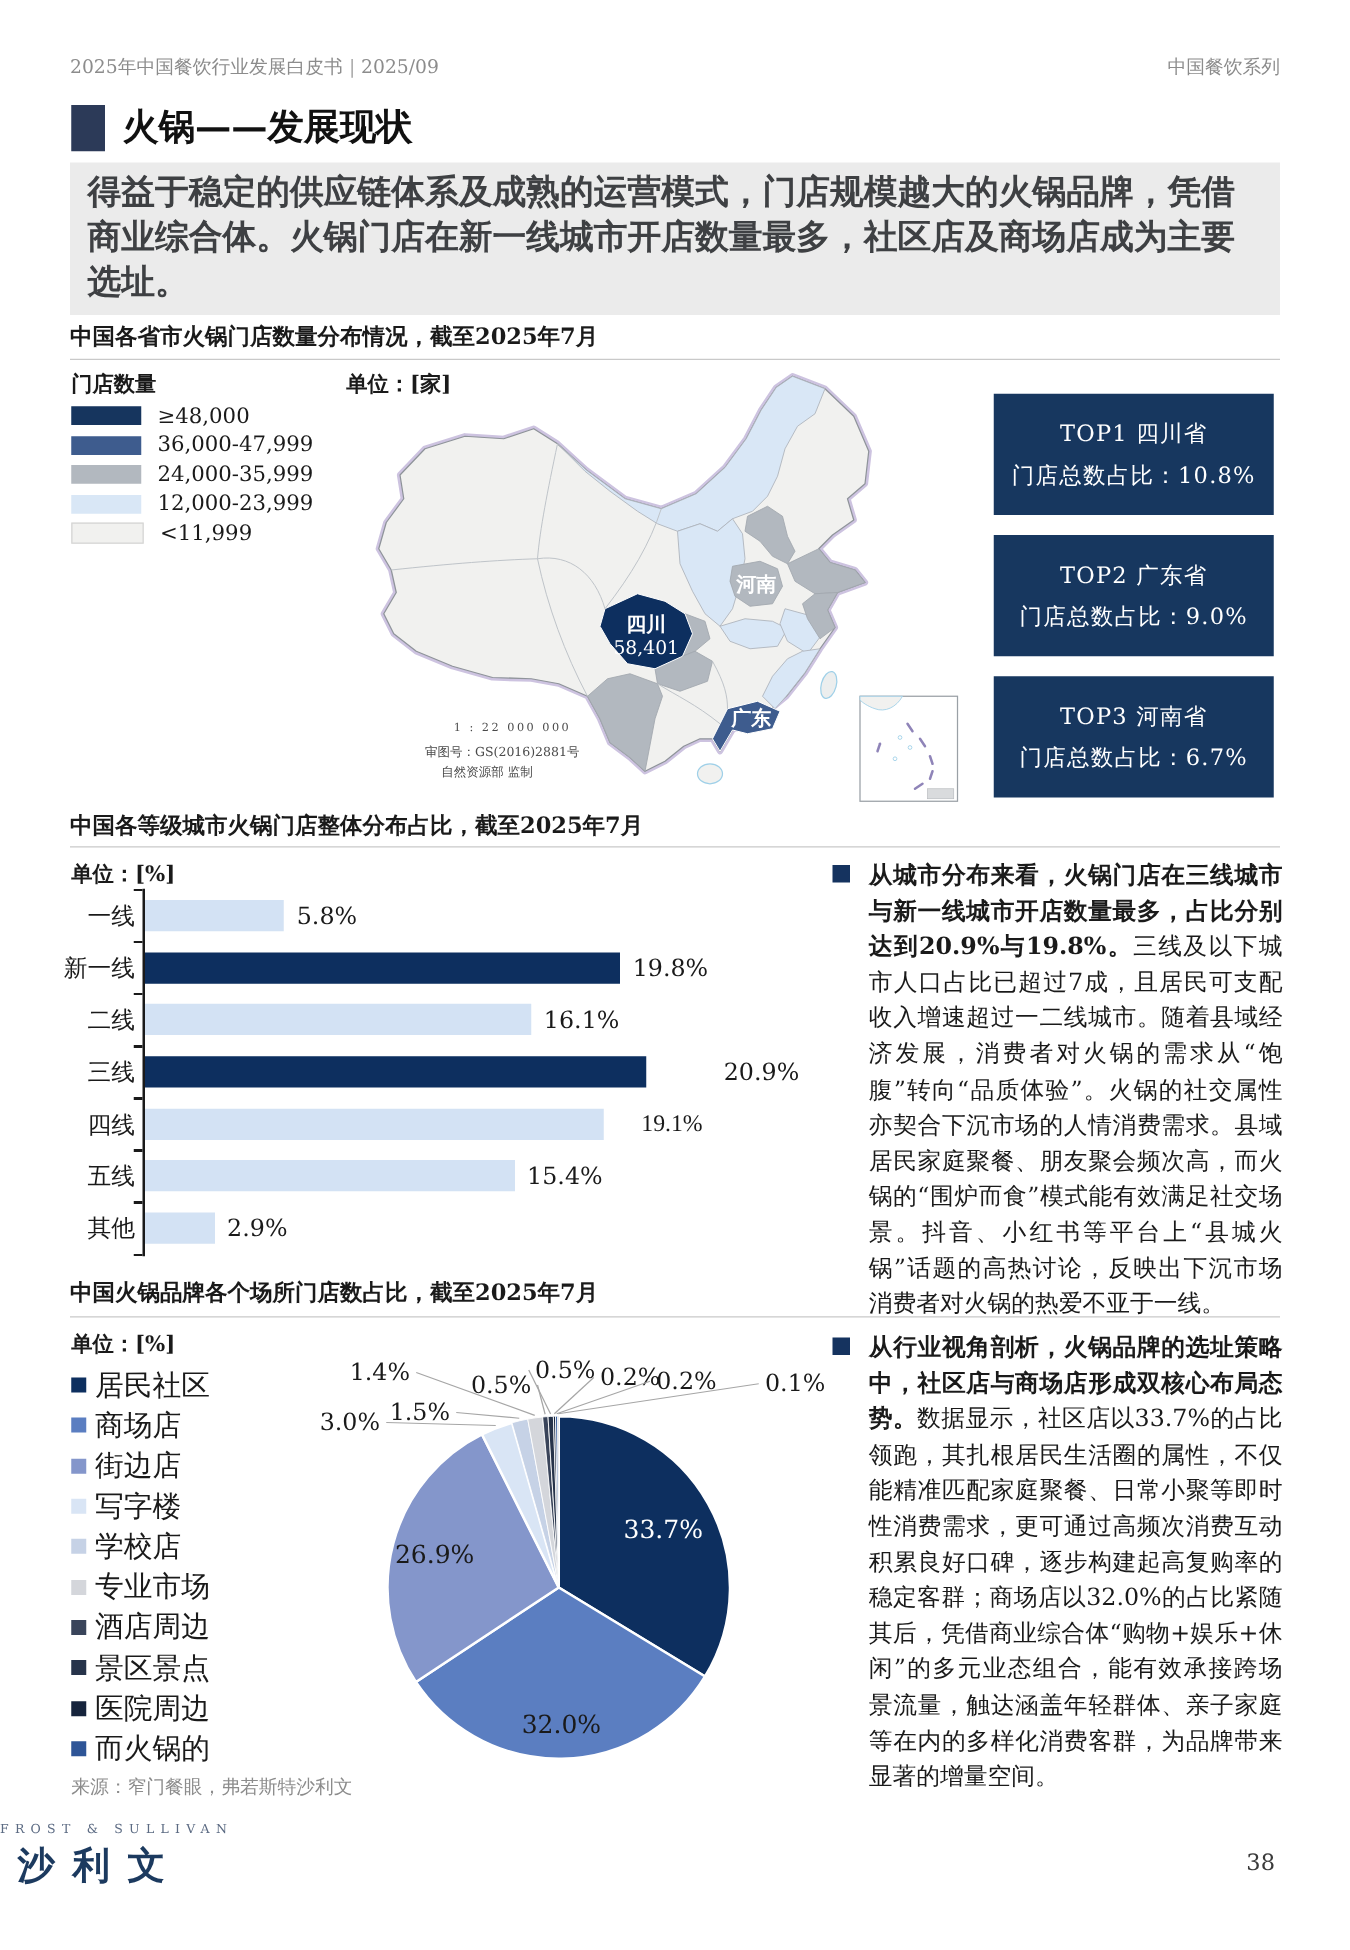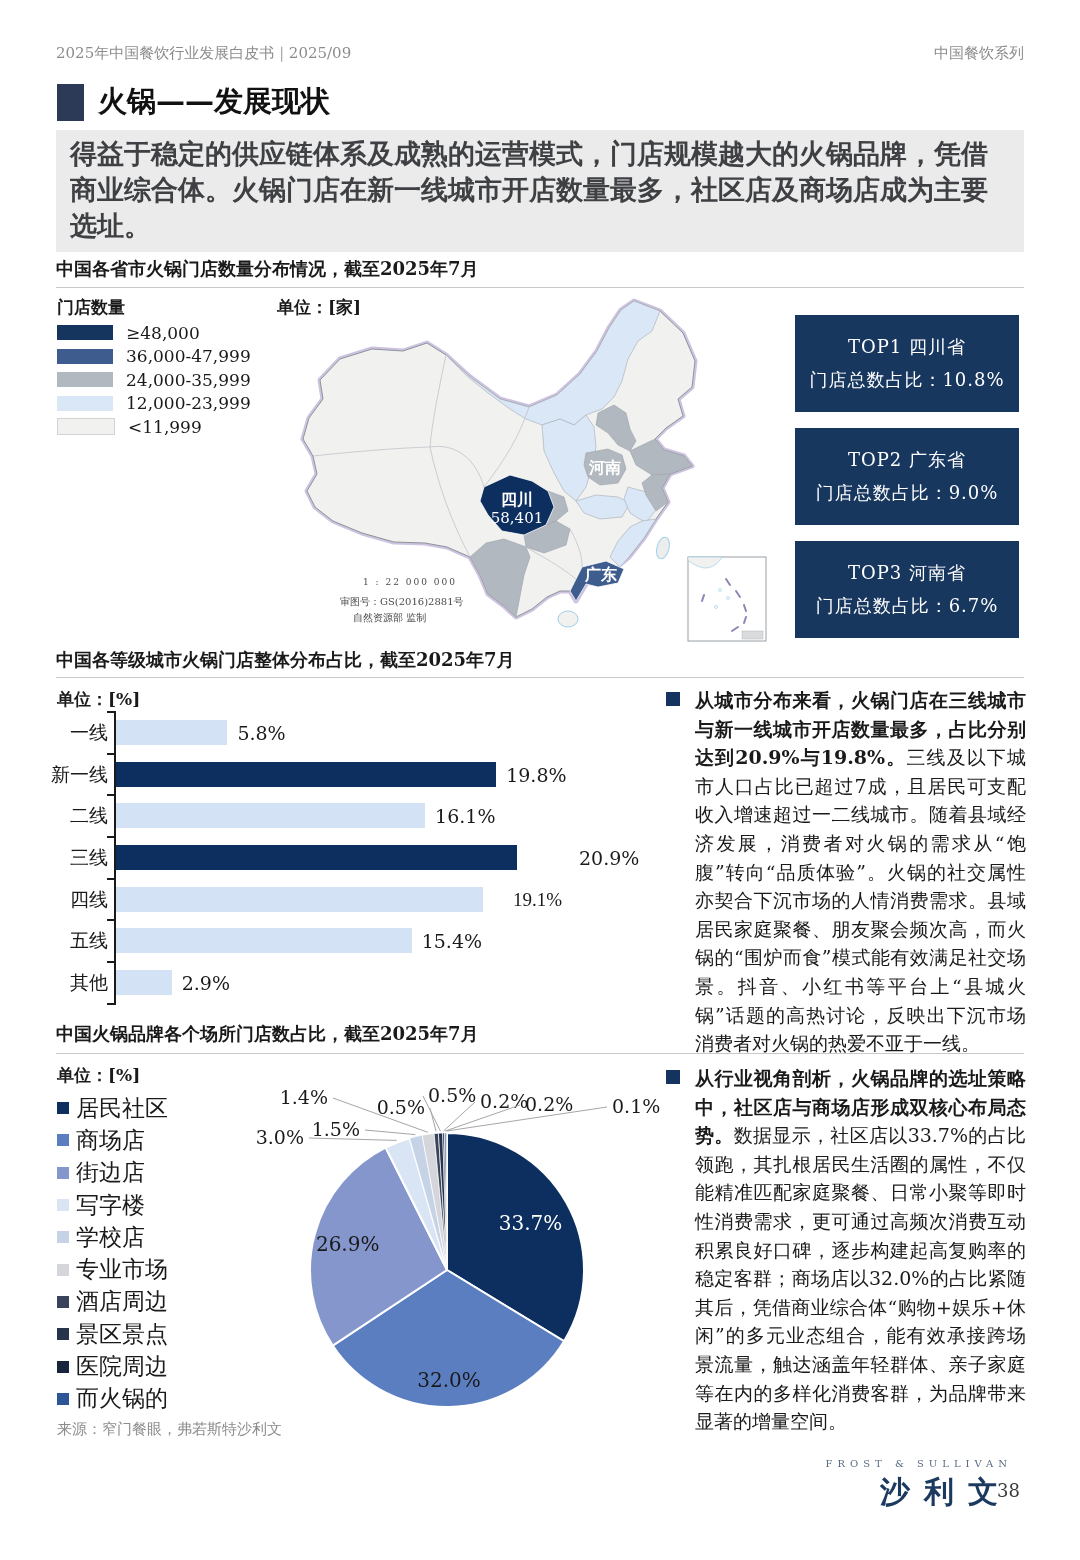--- a/index.html
+++ b/index.html
@@ -41,21 +41,21 @@
   .bar-val{position:absolute;top:8px;height:25px;line-height:26px;font-size:19px;white-space:nowrap;}
   .note{position:absolute;left:664px;width:362px;}
   #note1{top:686px}#note2{top:1064px}
   .note-sq{position:absolute;left:2px;top:6px;width:14px;height:14px;background:#15335f;}
   .note p{margin:0 0 0 31px;font-size:19px;line-height:28.6px;text-align:justify;}
   #pie-legend{position:absolute;left:57px;top:1092px;list-style:none;margin:0;padding:0;}
   .pl-item{display:flex;align-items:center;height:32.3px;font-size:23px;}
   .pl-sw{width:12px;height:12px;margin-right:7px;flex:none;}
   #pie-svg{position:absolute;left:242px;top:1080px;}
   #source{position:absolute;left:57px;top:1420px;font-size:15px;color:var(--header-gray,#8c8c8c);}
-  #logo{position:absolute;left:12px;top:1458px;width:1000px;text-align:right;}
+  #logo{position:absolute;left:0;top:1458px;width:1000px;text-align:left;}
   .logo-sub{font-size:10px;letter-spacing:5px;color:#5c6b83;}
   .logo-main{font-size:30px;font-weight:700;letter-spacing:14px;text-indent:14px;color:var(--logo-navy,#1c3a5f);margin-top:3px;}
   #pagenum{position:absolute;right:60px;top:1452px;font-size:18px;color:#3a3a3a;margin-top:28px;}
 </style>
 </head>
 <body>
 
 <div class="page">
 
   <div class="hdr hdr-left">2025年中国餐饮行业发展白皮书｜2025/09</div>

